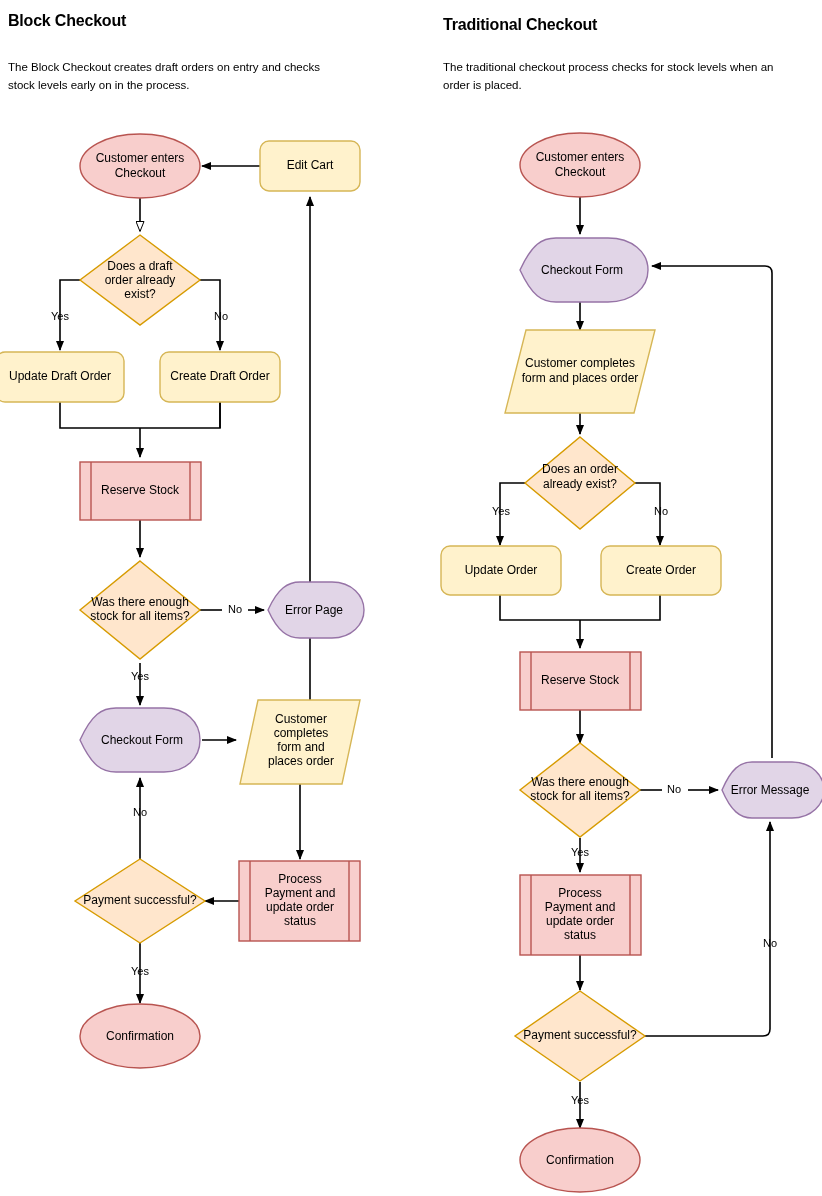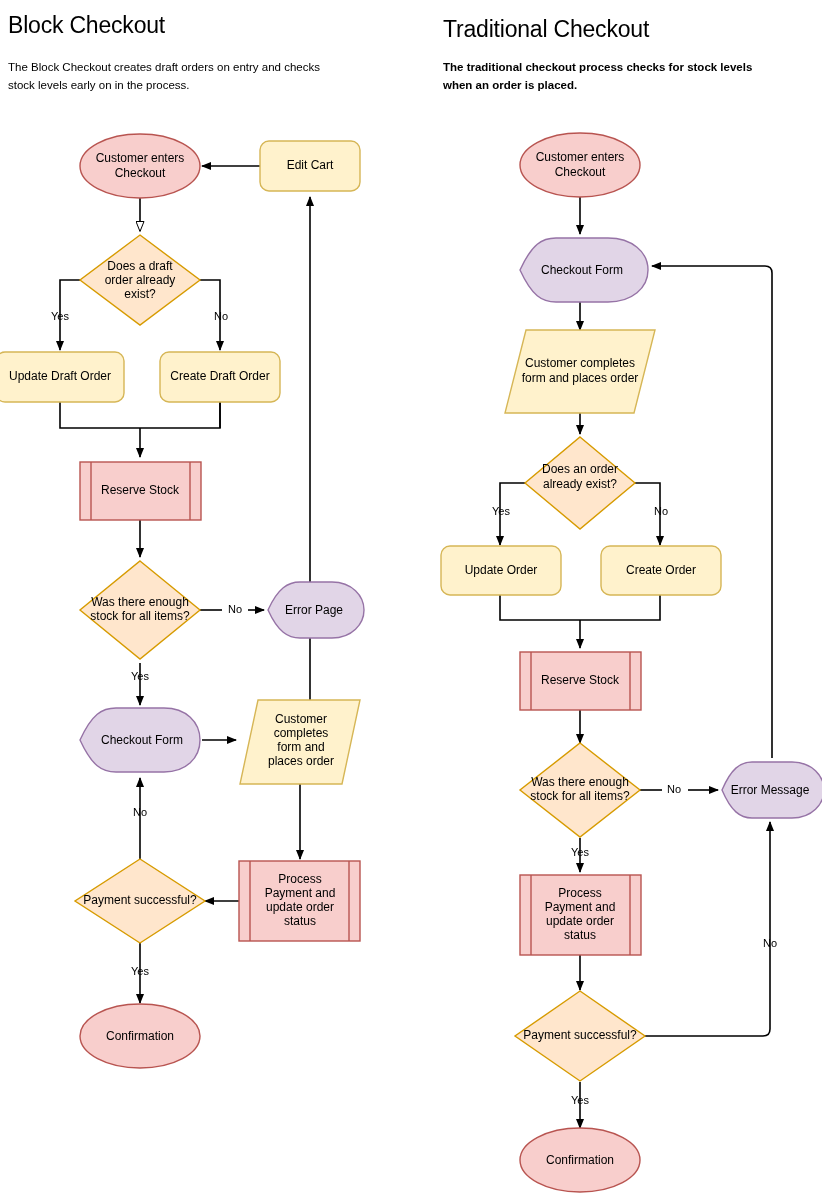--- a/index.html
+++ b/index.html
@@ -18,36 +18,36 @@
   .panel {
     position: absolute;
     top: 0;
     height: 1196px;
   }
   #panel-left  { left: 0px;   width: 430px; }
   #panel-right { left: 430px; width: 392px; }
 
   .panel-title {
     position: absolute;
-    font-size: 23px;
-    font-weight: normal;
+    font-size: 16px;
+    font-weight: bold;
     letter-spacing: -0.2px;
     white-space: nowrap;
   }
   #panel-left .panel-title  { left: 8px;  top: 12px; }
   #panel-right .panel-title { left: 13px; top: 16px; }
 
   .panel-desc {
     position: absolute;
     font-size: 11.5px;
     line-height: 18px;
     width: 340px;
   }
   #panel-left .panel-desc  { left: 8px;  top: 58px; }
-  #panel-right .panel-desc { left: 13px; top: 58px; font-weight: bold; }
+  #panel-right .panel-desc { left: 13px; top: 58px; }
 
   svg.flow {
     position: absolute;
     left: 0;
     top: 0;
   }
   .nodeText {
     font-family: "Liberation Sans", sans-serif;
     font-size: 12px;
     fill: #000000;

